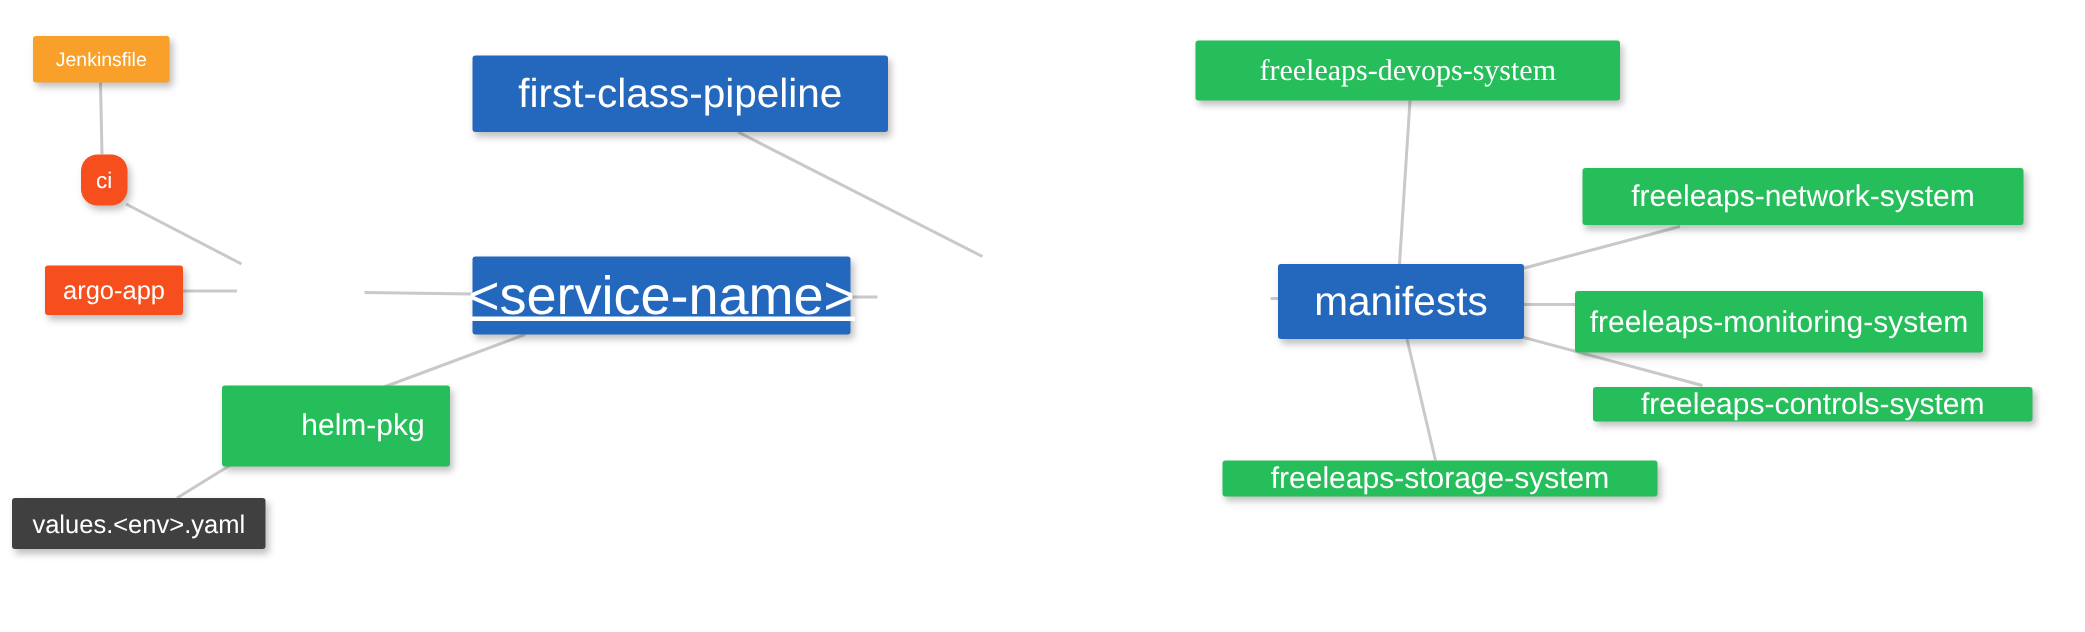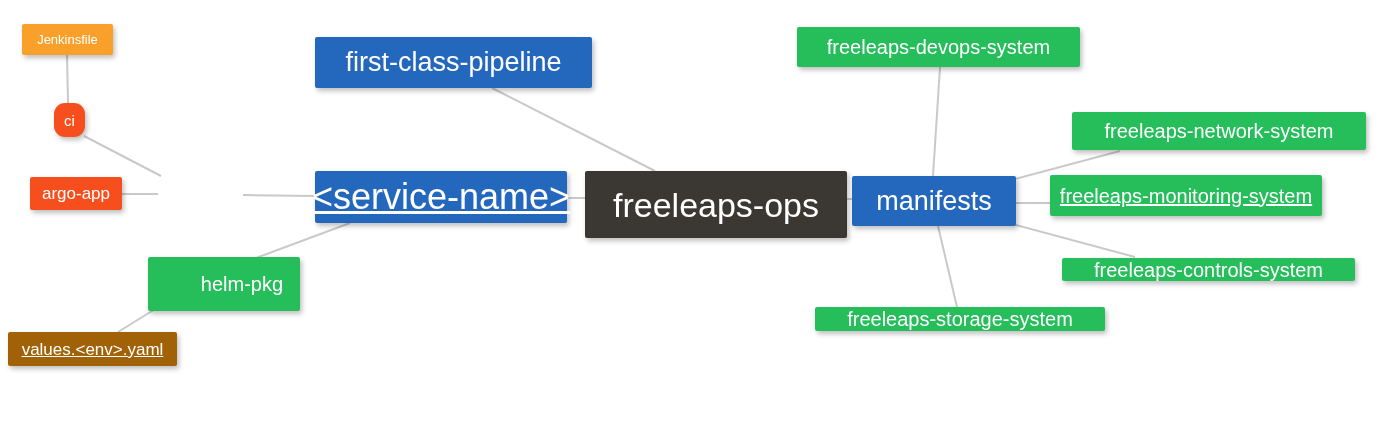--- a/index.html
+++ b/index.html
@@ -43,21 +43,21 @@
   #n-argo-app    { left:30px;  top:177px; width:92px;  height:33px; font-size:17px; }
   #n-env         { left:158px; top:175px; width:85px;  height:38px; font-size:20px; }
   #n-helm-pkg    { left:148px; top:257px; width:116px; height:54px; font-size:20px;padding-left:36px; }
   #n-values      { left:8px;   top:332px; width:169px; height:34px; font-size:17px; }
   #n-pipeline    { left:315px; top:37px;  width:277px; height:51px; font-size:27px; }
   #n-service     { left:315px; top:171px; width:252px; height:52px; font-size:36px;text-decoration:underline; }
   #n-ops         { left:585px; top:171px; width:262px; height:67px; font-size:34px; }
   #n-manifests   { left:852px; top:176px; width:164px; height:50px; font-size:27px; }
   #n-devops      { left:797px; top:27px;  width:283px; height:40px; font-size:20px; }
   #n-network     { left:1055px;top:112px; width:294px; height:38px; font-size:20px; }
-  #n-monitoring  { left:1050px;top:175px; width:272px; height:41px; font-size:20px;text-decoration:underline; }
+  #n-monitoring  { left:1050px;top:194px; width:272px; height:41px; font-size:20px; }
   #n-controls    { left:1062px;top:258px; width:293px; height:23px; font-size:20px; }
   #n-storage     { left:815px; top:307px; width:290px; height:24px; font-size:20px; }
 </style>
 </head>
 <body>
 
 <div class="canvas">
 
   <svg class="edges" viewBox="0 0 1390 421">
     <line x1="67" y1="55" x2="68" y2="103" stroke="#C9C9C9"></line>
@@ -73,24 +73,23 @@
     <line x1="1000" y1="183" x2="1120" y2="151" stroke="#C9C9C9"></line>
     <line x1="998" y1="203" x2="1050" y2="203" stroke="#C9C9C9"></line>
     <line x1="1005" y1="222" x2="1135" y2="257" stroke="#C9C9C9"></line>
     <line x1="938" y1="226" x2="957" y2="307" stroke="#C9C9C9"></line>
   </svg>
 
   <div id="n-jenkinsfile" class="node orange" style="background: rgb(248, 160, 41);">Jenkinsfile</div>
   <div id="n-ci" class="node red" style="background: rgb(247, 78, 30); border-radius: 11px;">ci</div>
   <div id="n-argo-app" class="node red" style="background: rgb(247, 78, 30);">argo-app</div>
   <div id="n-helm-pkg" class="node green" style="background: rgb(37, 190, 91);">helm-pkg</div>
-  <div id="n-values" class="node red" style="background: #a16207; text-decoration: underline;">values.&lt;env&gt;.yaml</div>
+  <div id="n-values" class="node red" style="background: #404040;">values.&lt;env&gt;.yaml</div>
   <div id="n-pipeline" class="node blue" style="background: rgb(36, 104, 189);">first-class-pipeline</div>
   <div id="n-service" class="node blue" style="background: rgb(36, 104, 189);">&lt;service-name&gt;</div>
-  <div id="n-ops" class="node dark" style="background: rgb(59, 55, 51);">freeleaps-ops</div>
   <div id="n-manifests" class="node blue" style="background: rgb(36, 104, 189);">manifests</div>
-  <div id="n-devops" class="node green" style="background: rgb(37, 190, 91);">freeleaps-devops-system</div>
-  <div id="n-network" class="node green" style="background: rgb(37, 190, 91); margin-left: 17px;">freeleaps-network-system</div>
+  <div id="n-devops" class="node green" style="background: rgb(37, 190, 91); font-family: Liberation Serif, serif;">freeleaps-devops-system</div>
+  <div id="n-network" class="node green" style="background: rgb(37, 190, 91);">freeleaps-network-system</div>
   <div id="n-monitoring" class="node green" style="background: rgb(37, 190, 91);">freeleaps-monitoring-system</div>
   <div id="n-controls" class="node green" style="background: rgb(37, 190, 91);">freeleaps-controls-system</div>
   <div id="n-storage" class="node green" style="background: rgb(37, 190, 91);">freeleaps-storage-system</div>
 
 </div>
 
 </body></html>

